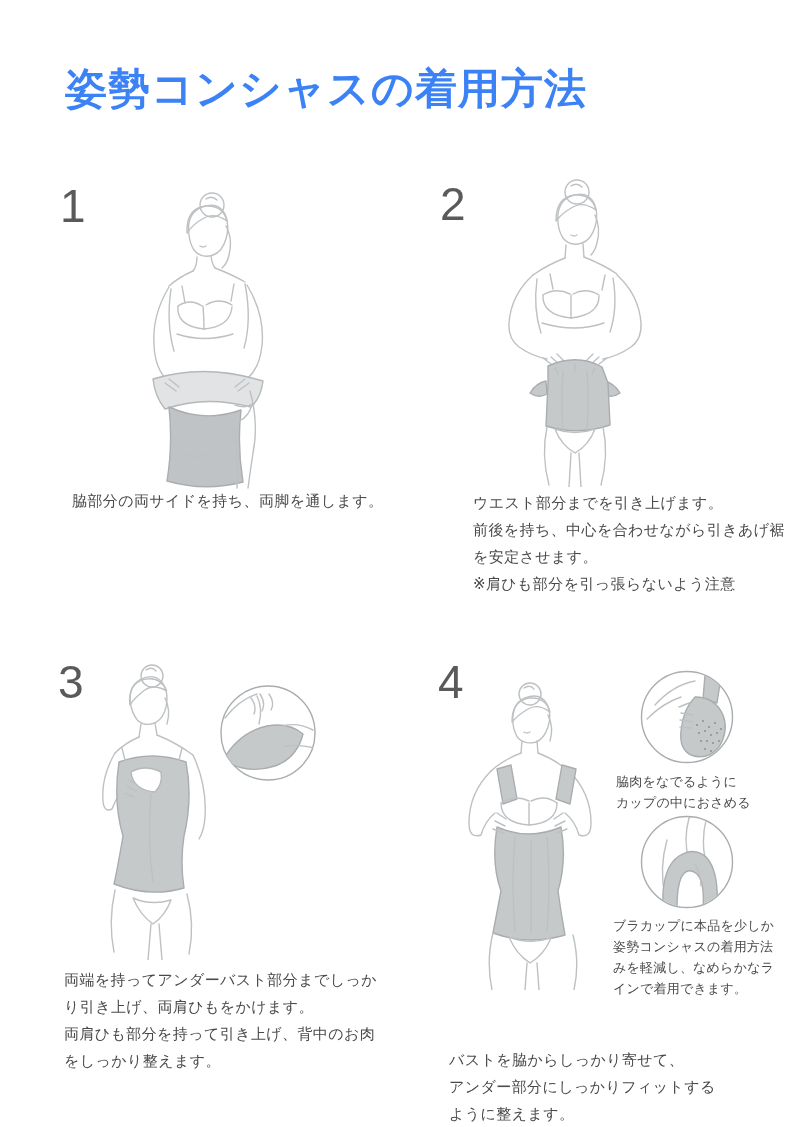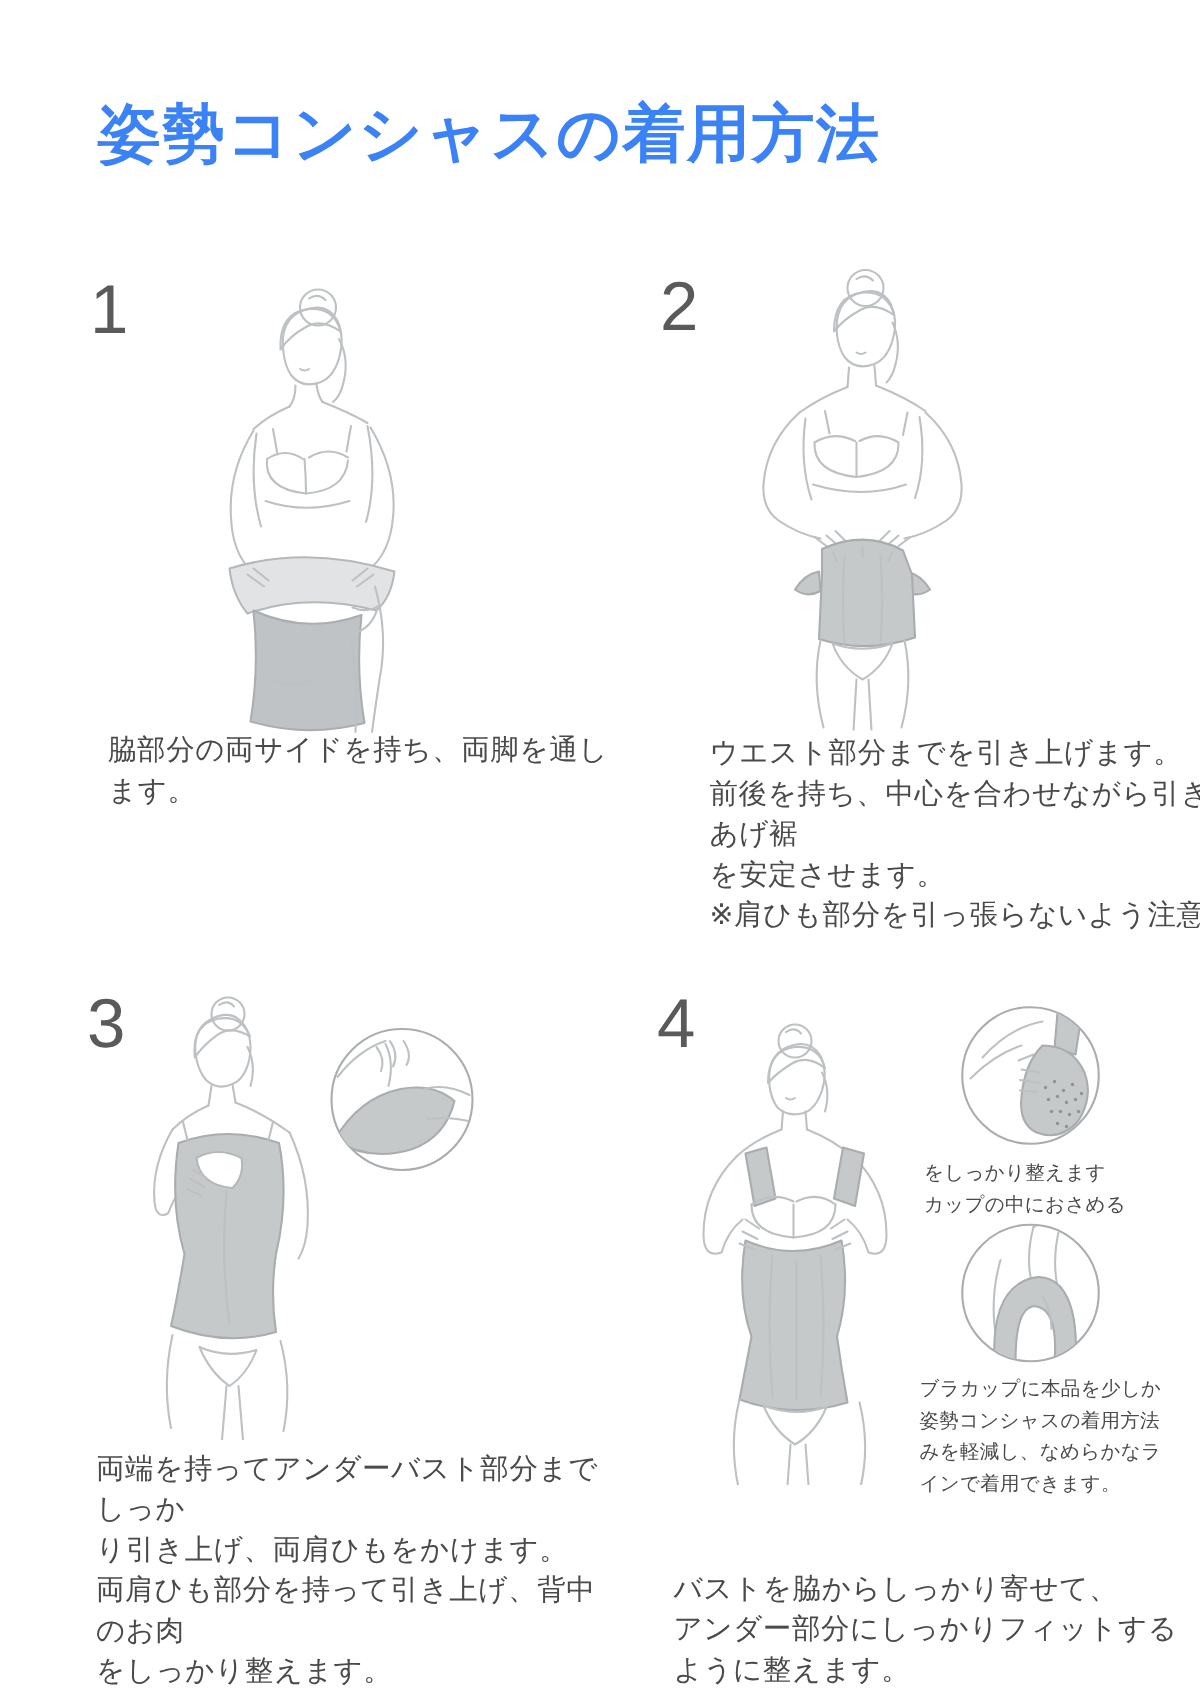--- a/index.html
+++ b/index.html
@@ -8,21 +8,21 @@
     font-family:"Liberation Sans","DejaVu Sans",sans-serif;
   }
   .title{
     position:absolute;top:62px;left:0;width:652px;text-align:center;
     font-size:42px;line-height:1.3;font-weight:800;letter-spacing:1px;color:#3b82f6;
   }
   .step-number{
     position:absolute;font-size:46px;line-height:1;font-weight:100;color:#5a5a5a;
   }
   .cap{
-    position:absolute;font-size:19px;line-height:27px;letter-spacing:0.4px;
+    position:absolute;font-size:15px;line-height:27px;letter-spacing:0.4px;
     color:#4a4a4a;white-space:pre-line;width:345px;
   }
   .cap-sm{
     position:absolute;font-size:13px;line-height:21px;letter-spacing:0.2px;
     color:#4a4a4a;white-space:pre-line;width:180px;
   }
   svg{position:absolute;}
   .ln{stroke:#bdc1c3;fill:none;stroke-width:1.4;stroke-linecap:round;stroke-linejoin:round;}
 </style>
 </head>
@@ -275,21 +275,21 @@
           <circle cx="64" cy="74" r="1.1"></circle>
             <circle cx="70" cy="74" r="1.1"></circle>
             <circle cx="76" cy="76" r="1.1"></circle>
           <circle cx="82" cy="74" r="1.1"></circle>
             <circle cx="68" cy="82" r="1.1"></circle>
             <circle cx="74" cy="84" r="1.1"></circle>
         </g>
       </g>
     </g>
   </svg>
-  <div class="cap-sm" style="left:616px;top:771px;">をしっかり整えます
+  <div class="cap-sm" style="left:616px;top:771px;">脇肉をなでるように
 カップの中におさめる</div>
 
   <svg style="left:637px;top:812px;" width="100" height="100" viewBox="0 0 100 100">
     <defs>
         <clipPath id="clipB">
           <circle cx="50" cy="50" r="45"></circle>
         </clipPath>
       </defs>
     <g class="ln">
       <circle cx="50" cy="50" r="45.5" stroke="#a9adaf"></circle>

